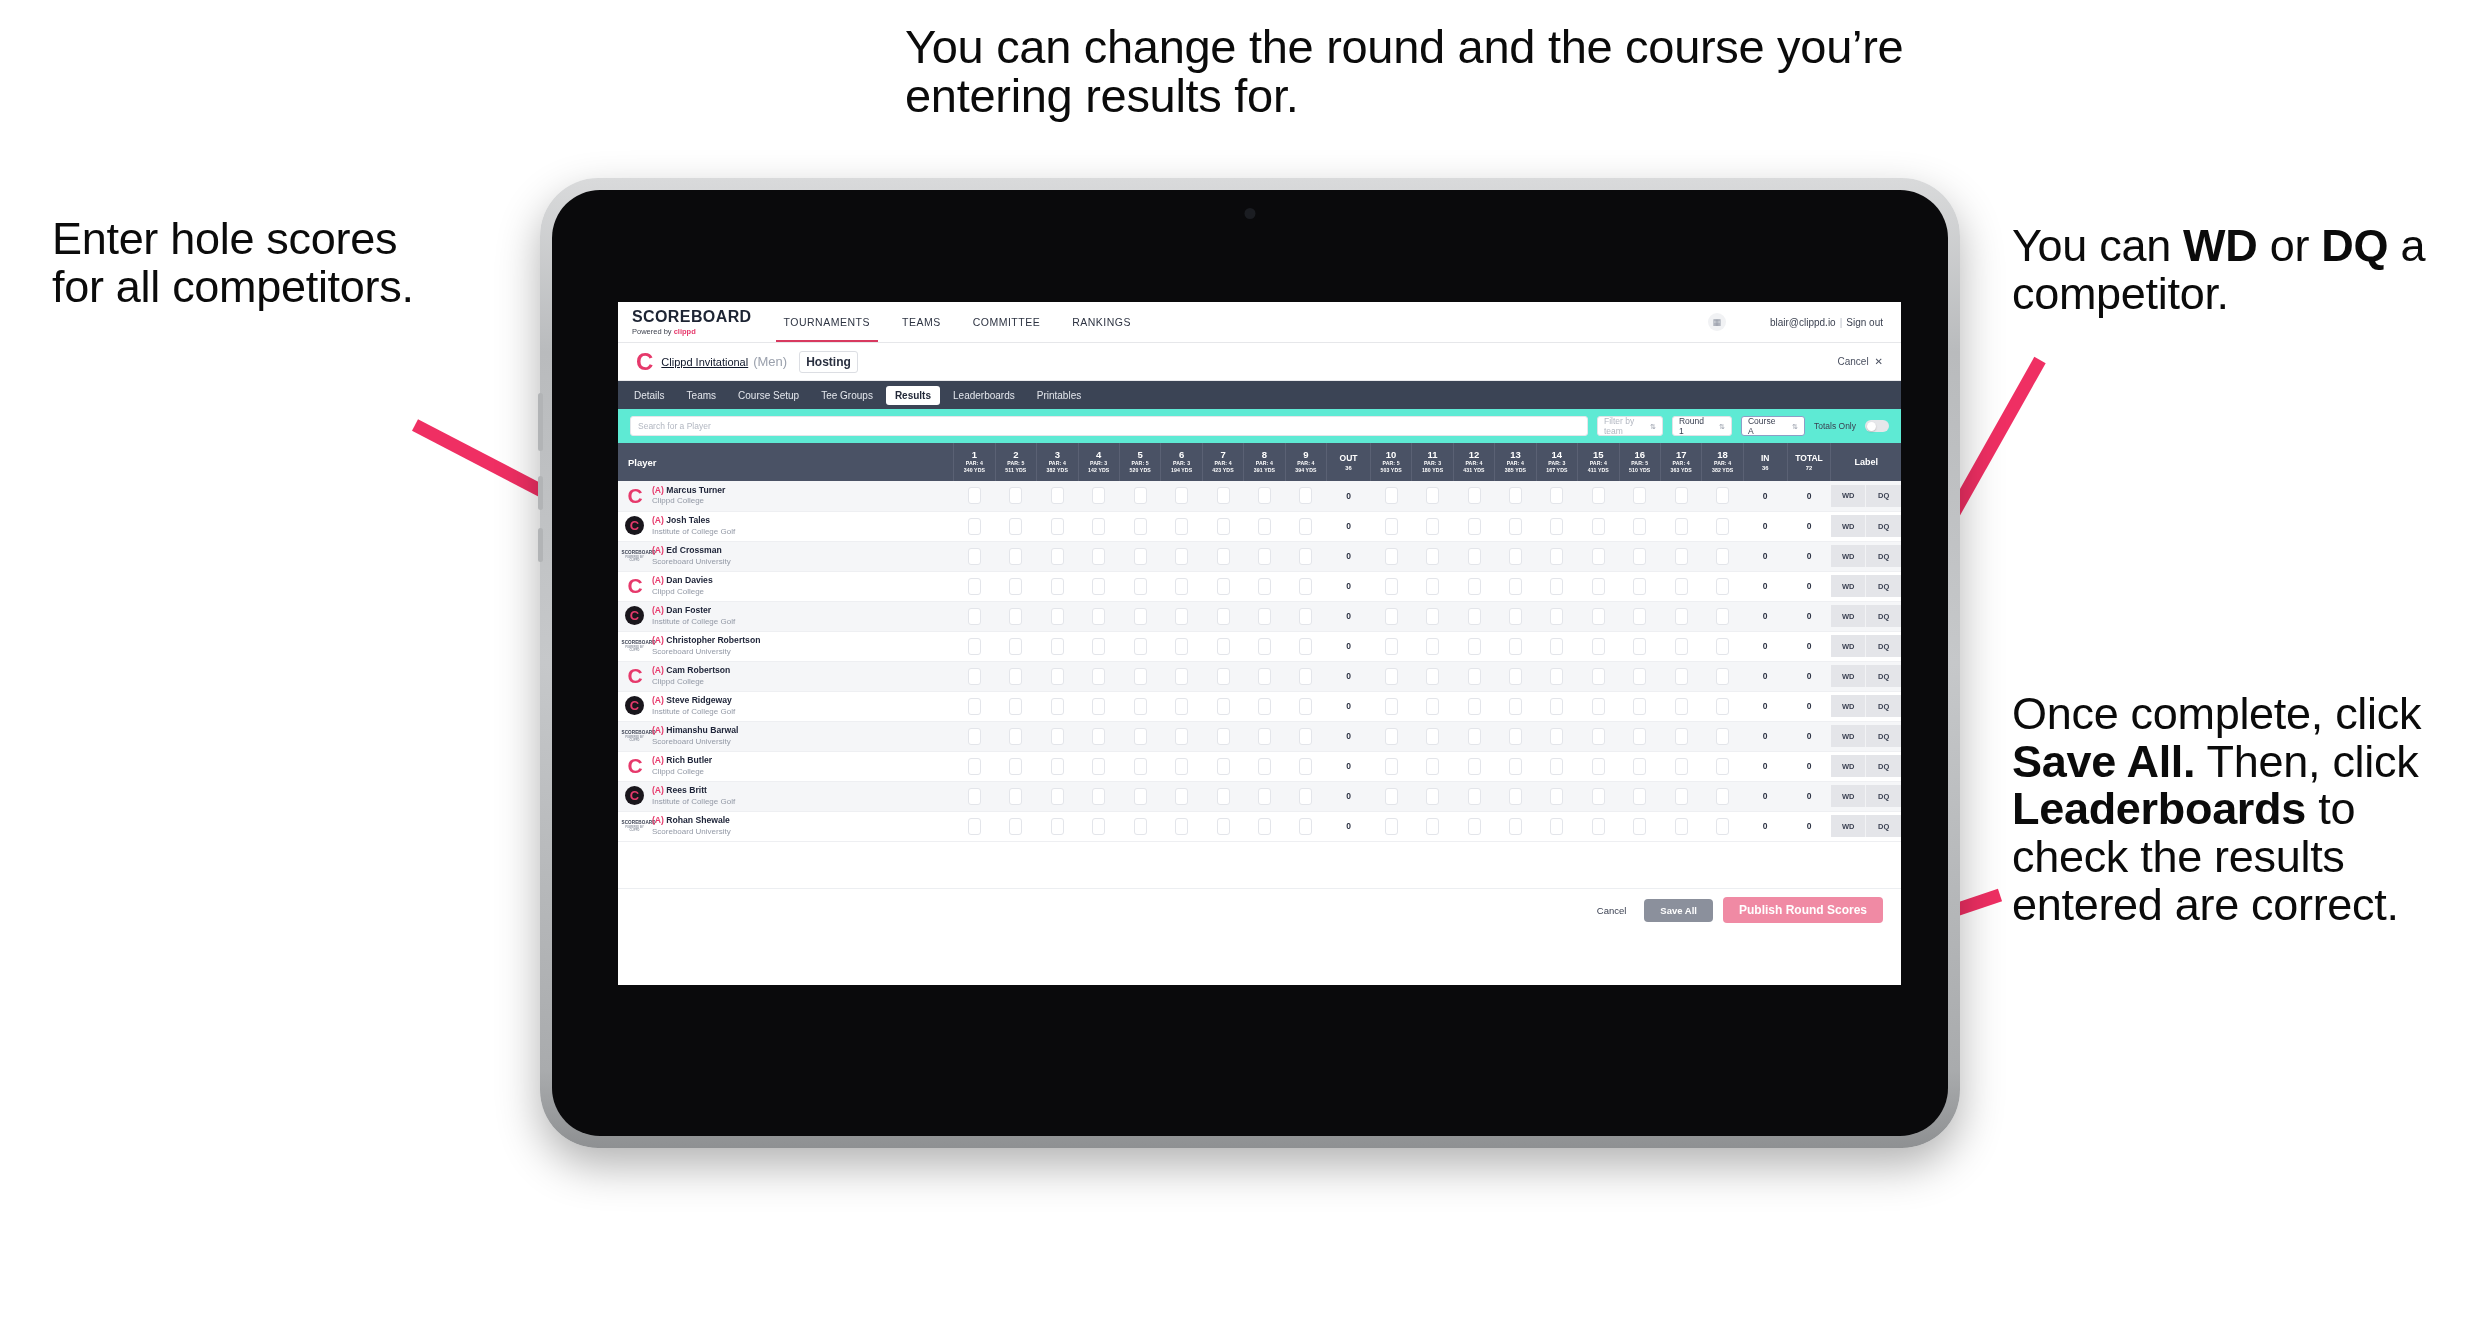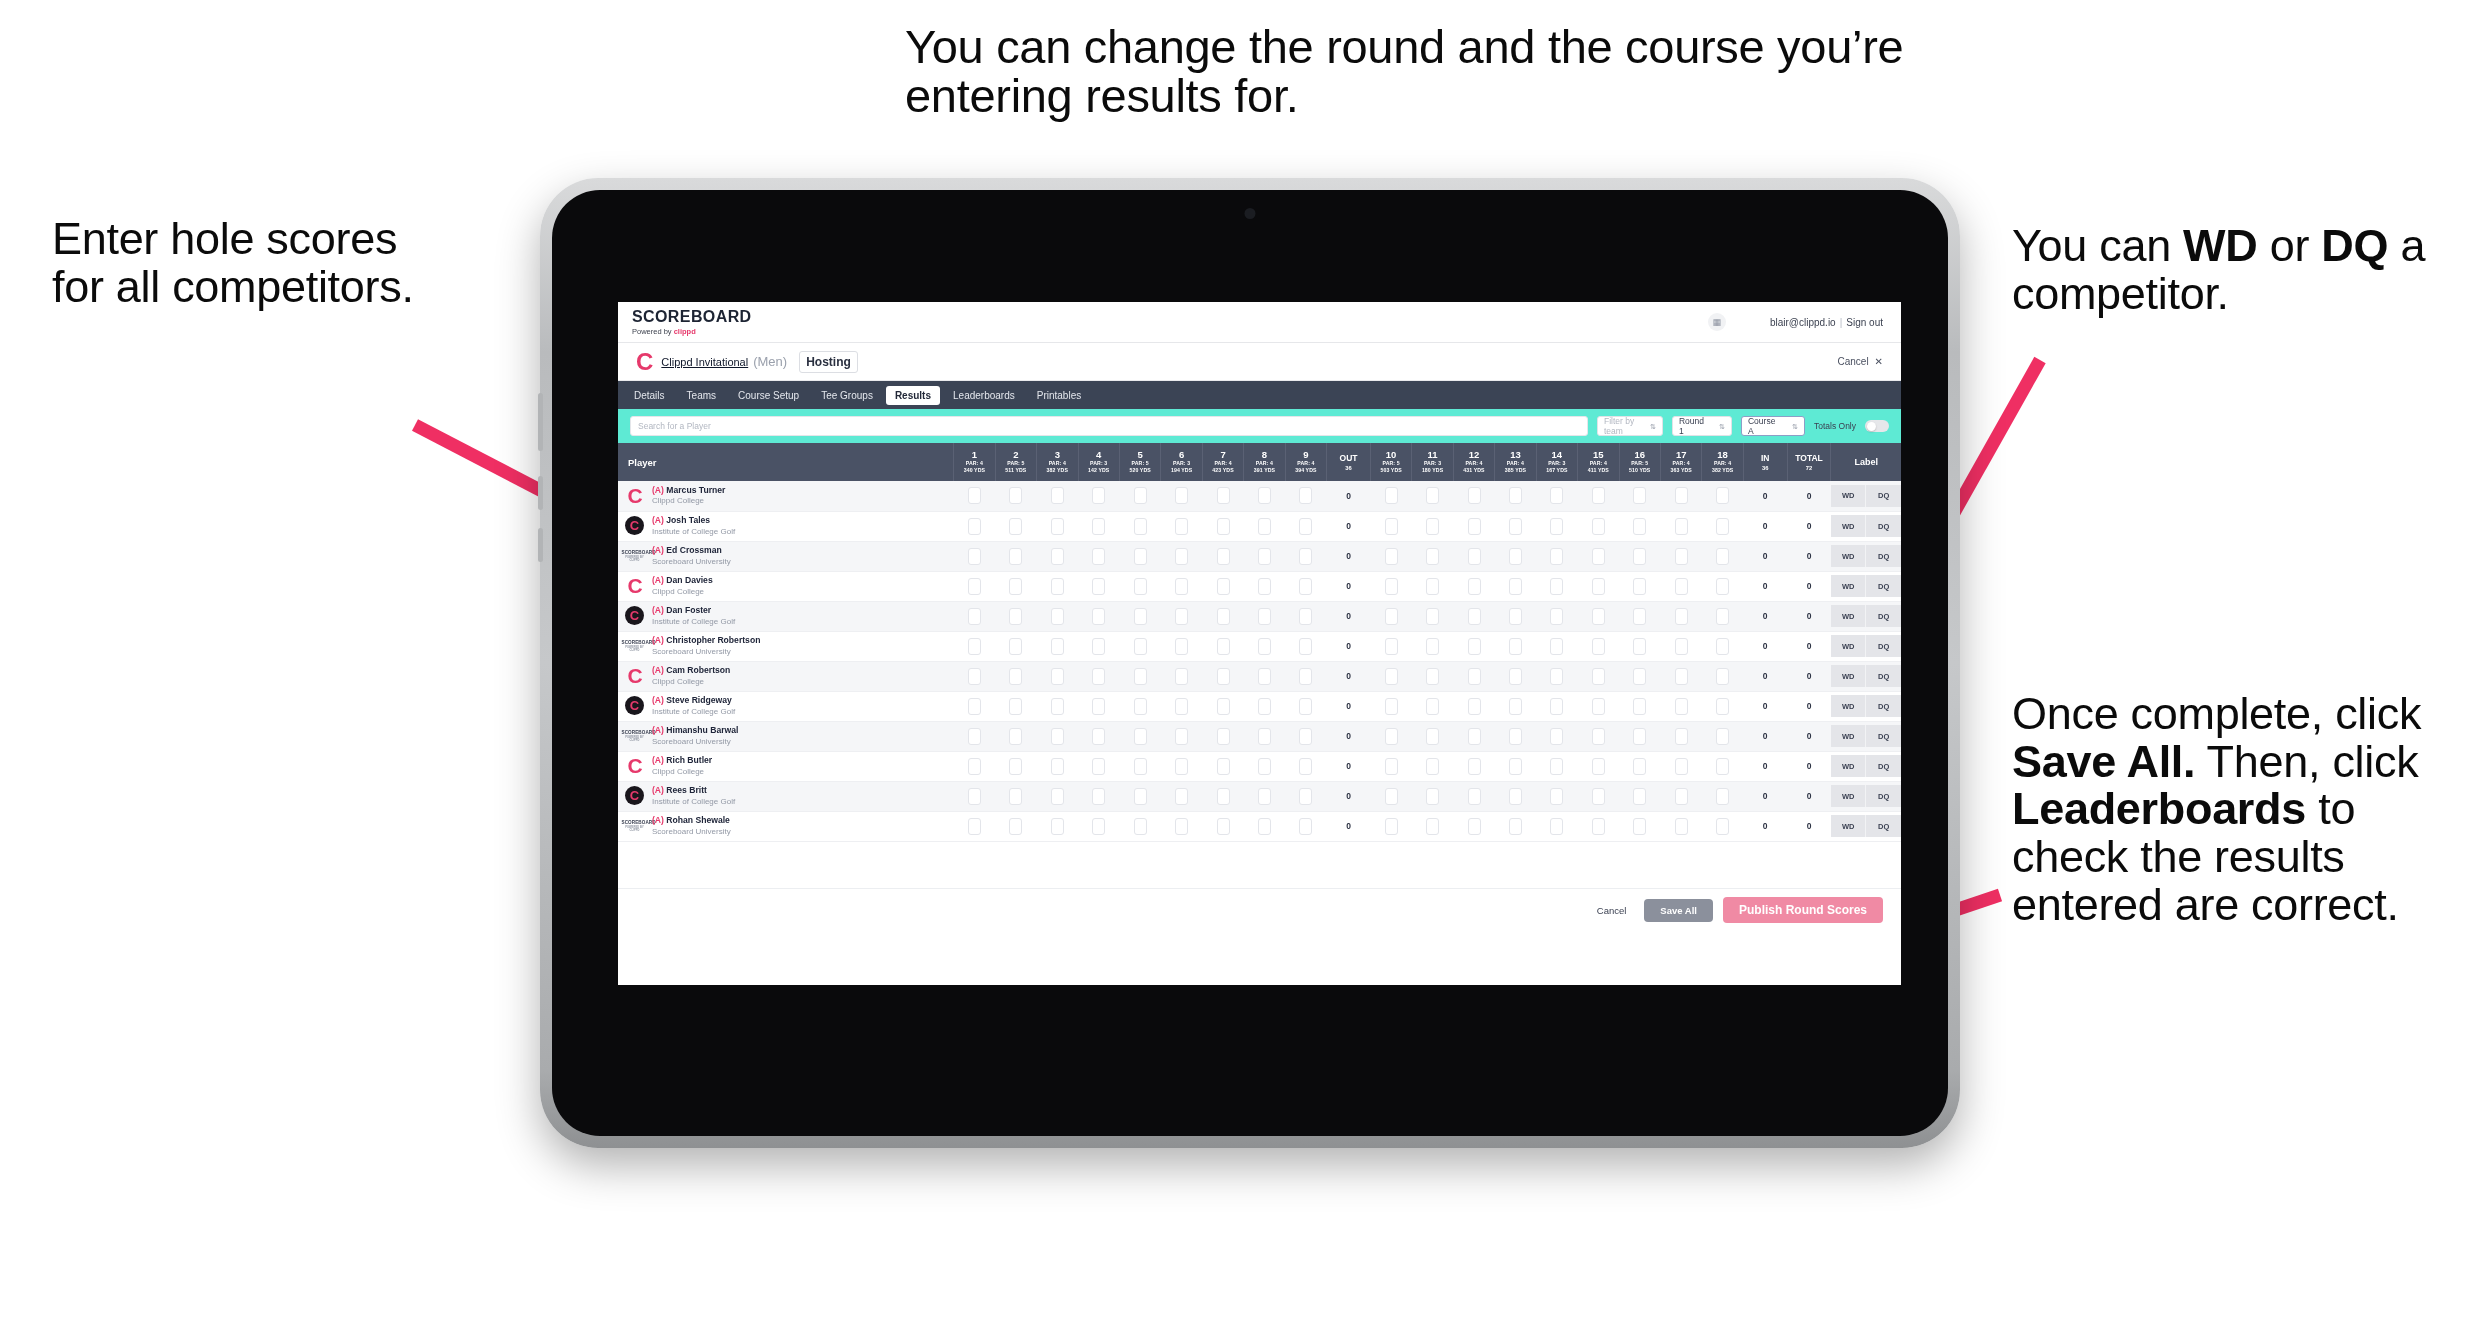--- a/index.html
+++ b/index.html
@@ -235,20 +235,26 @@
   <div id="tablet">
     <div id="bezel">
       <div class="cam"></div>
 
       <div id="screen">
 
         <div class="topnav">
           <div class="brand">
             <div class="brand-word">SCOREBOARD</div>
             <div class="brand-sub"><span>Powered by </span><i>clippd</i></div>
+          </div>
+          <div class="topnav-items">
+            <div class="topnav-item active">TOURNAMENTS</div>
+            <div class="topnav-item">TEAMS</div>
+            <div class="topnav-item">COMMITTEE</div>
+            <div class="topnav-item">RANKINGS</div>
           </div>
           <div class="topnav-right">
             <div class="grid-ico">▦</div>
             <div class="userline"><span>blair@clippd.io</span><span class="sep">|</span><a href="#">Sign out</a></div>
           </div>
         </div>
 
         <div class="tbar">
           <div class="clogo">C</div>
           <div class="tname">Clippd Invitational</div>

